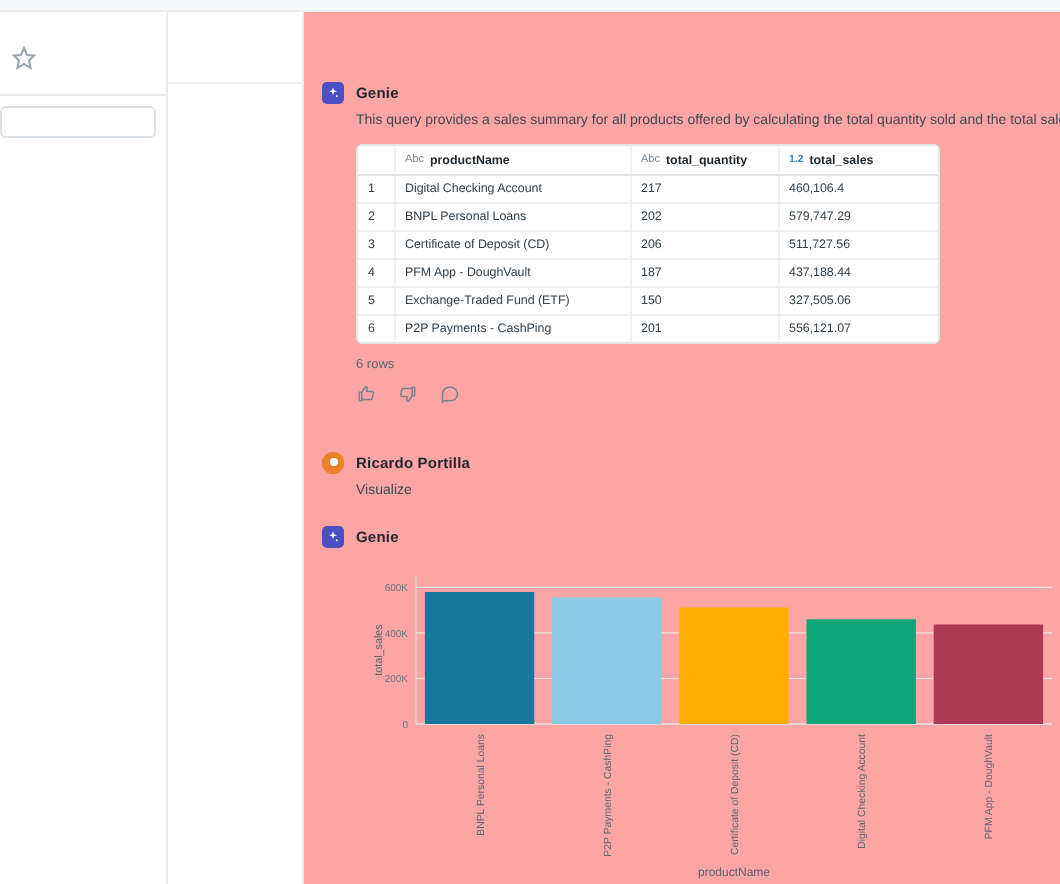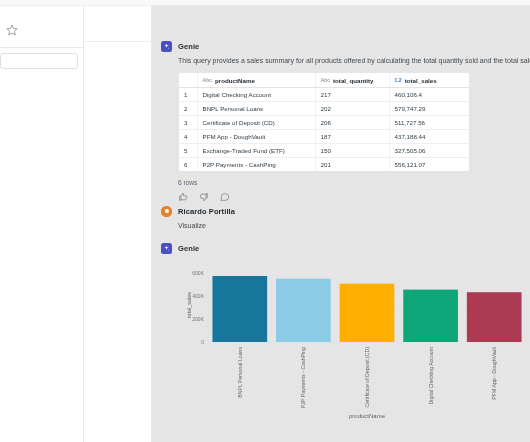--- a/index.html
+++ b/index.html
@@ -44,21 +44,21 @@
     background: #ffffff; border-right: 1px solid #e6e8ea;
   }
   .mid-divider {
     position: absolute; left: 0; top: 35px; width: 68px; height: 1px;
     background: #eceef0;
   }
 
   
   .main {
     position: absolute; left: 152px; top: 6px; width: 378px; height: 436px;
-    background: #e5e5e5; overflow: hidden;
+    background: #fca5a5; overflow: hidden;
   }
 
   .msg { position: relative; }
 
   .msg-head {
     display: flex; align-items: center; gap: 6px;
     padding-left: 9px;
   }
   .avatar {
     width: 11px; height: 11px; border-radius: 2.5px;
@@ -260,21 +260,21 @@
           </svg>
         </span>
         <span class="fb-icon">
           <svg viewBox="0 0 24 24" fill="none" stroke="#77818a" stroke-width="1.8" stroke-linejoin="round">
             <path d="M21 12a8 8 0 0 1-8 8H5l-2 2V12a8 8 0 0 1 8-8h2a8 8 0 0 1 8 8z"></path>
           </svg>
         </span>
       </div>
     </div>
 
-    <div class="msg" style="margin-top:4px;">
+    <div class="msg" style="margin-top:24px;">
       <div class="msg-head">
         <span class="avatar user">
             <span class="dot"></span>
           </span>
         <span class="msg-author">Ricardo Portilla</span>
       </div>
       <div class="msg-body">Visualize</div>
     </div>
 
     <div class="msg" style="margin-top:12px;">

